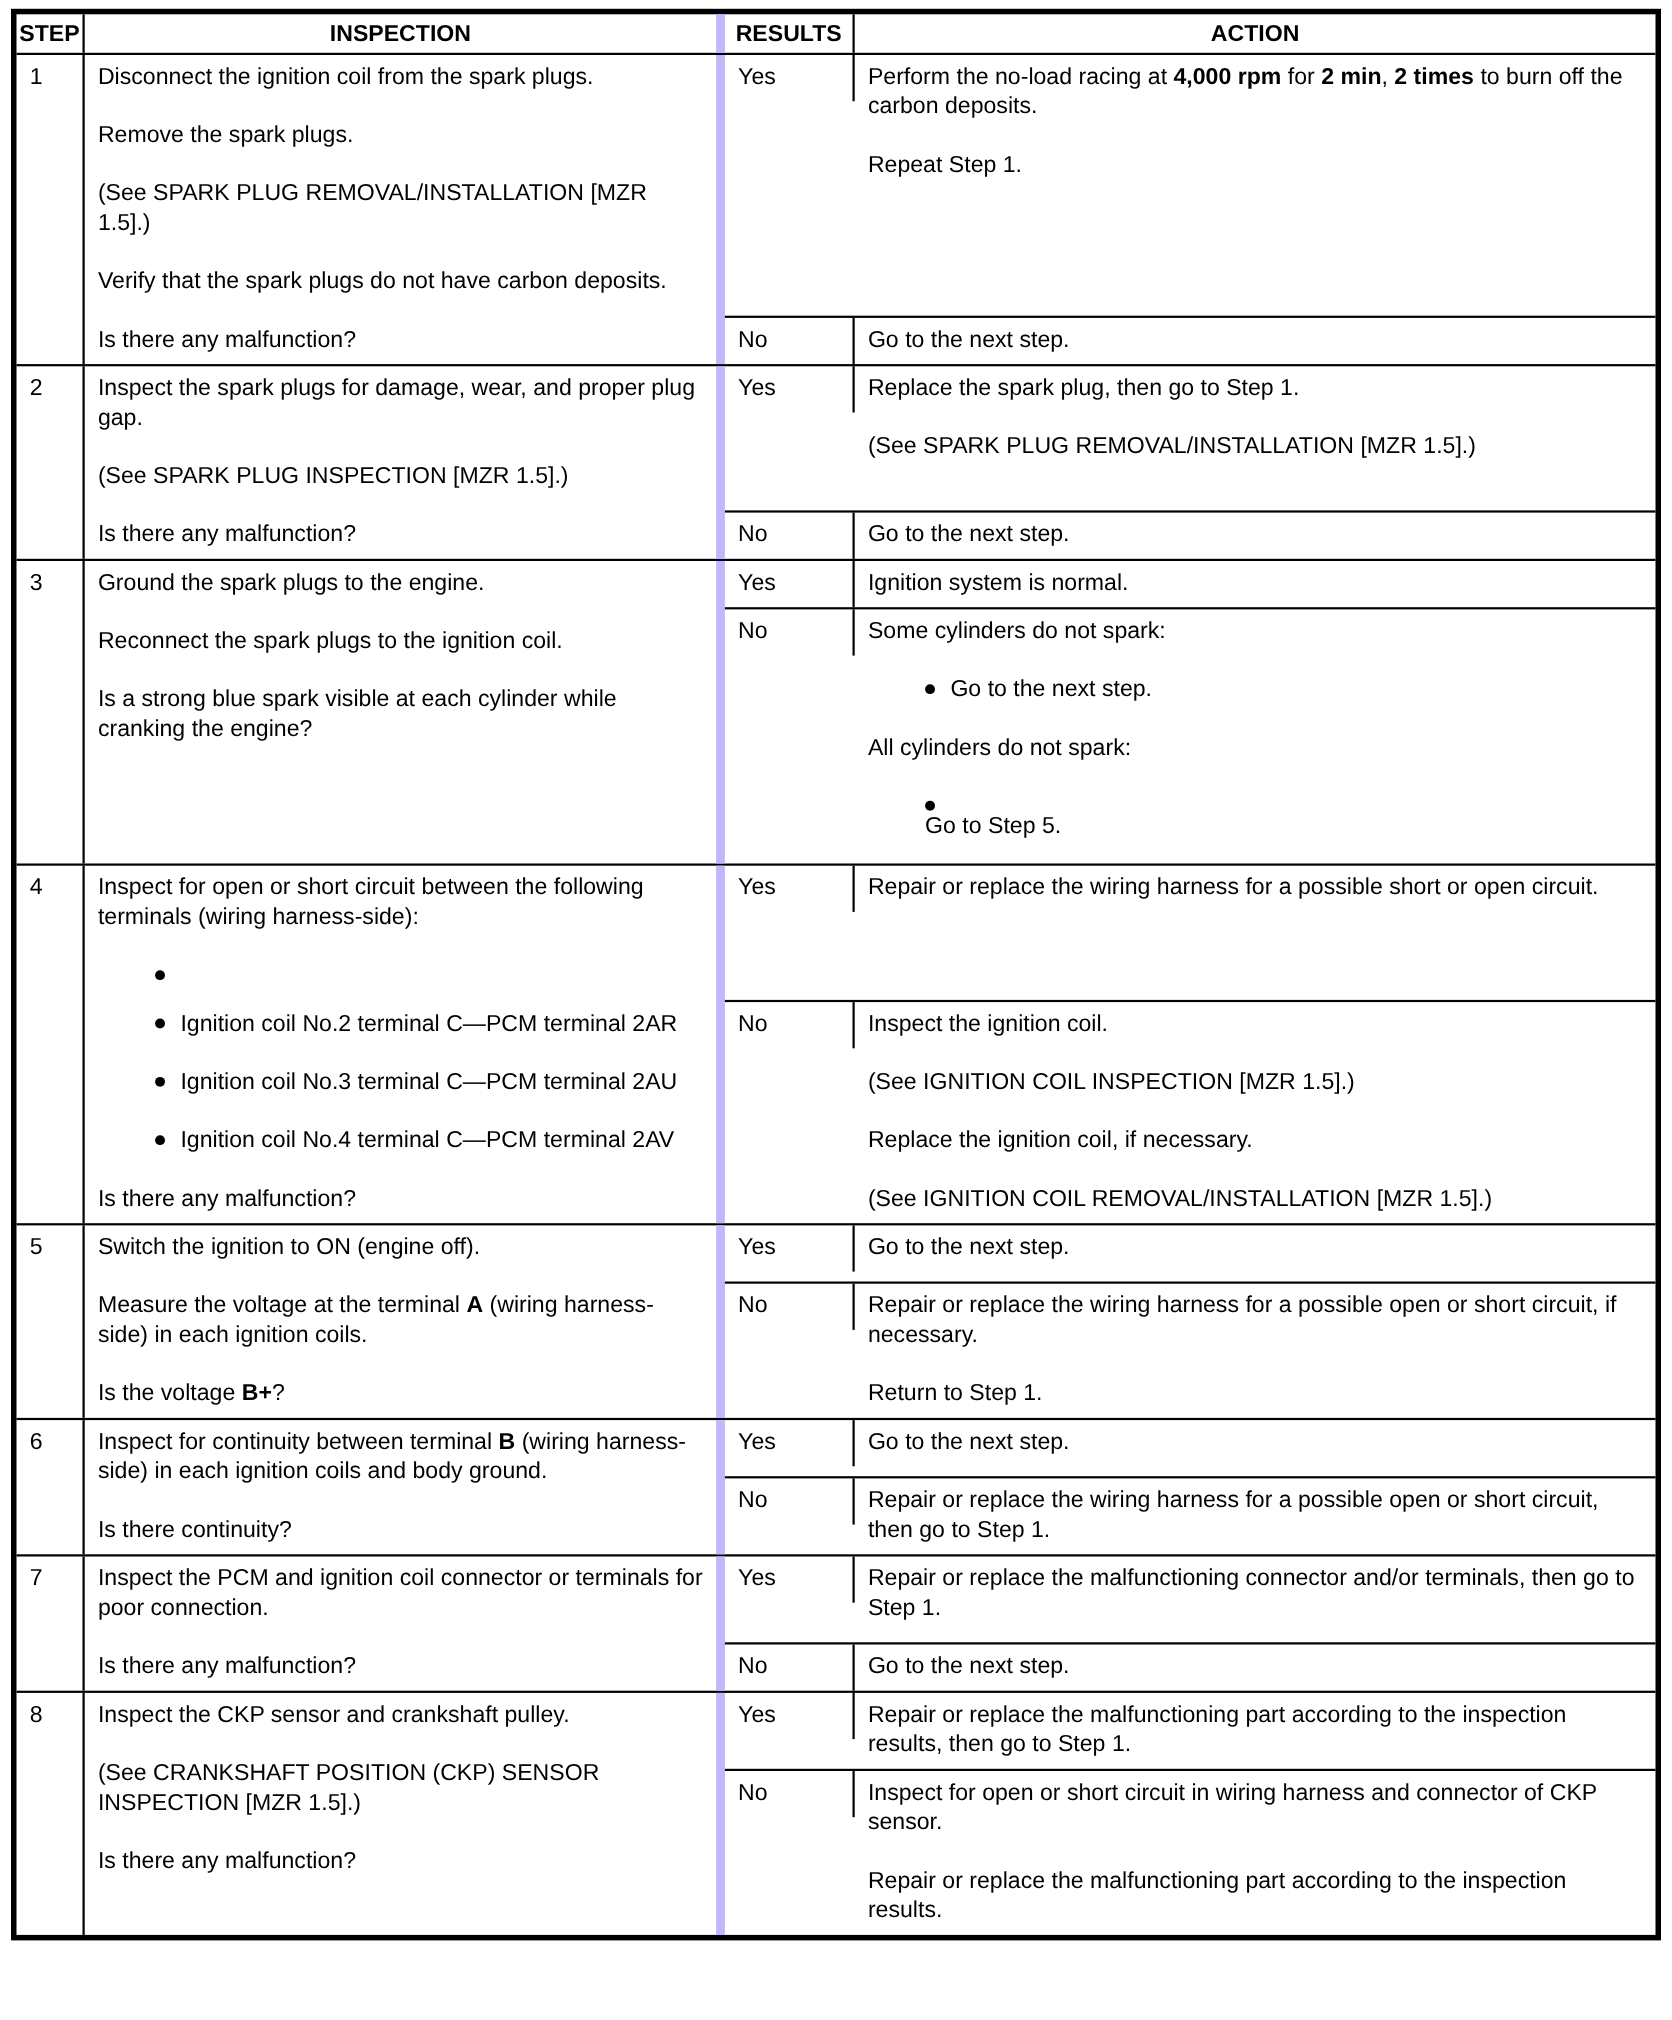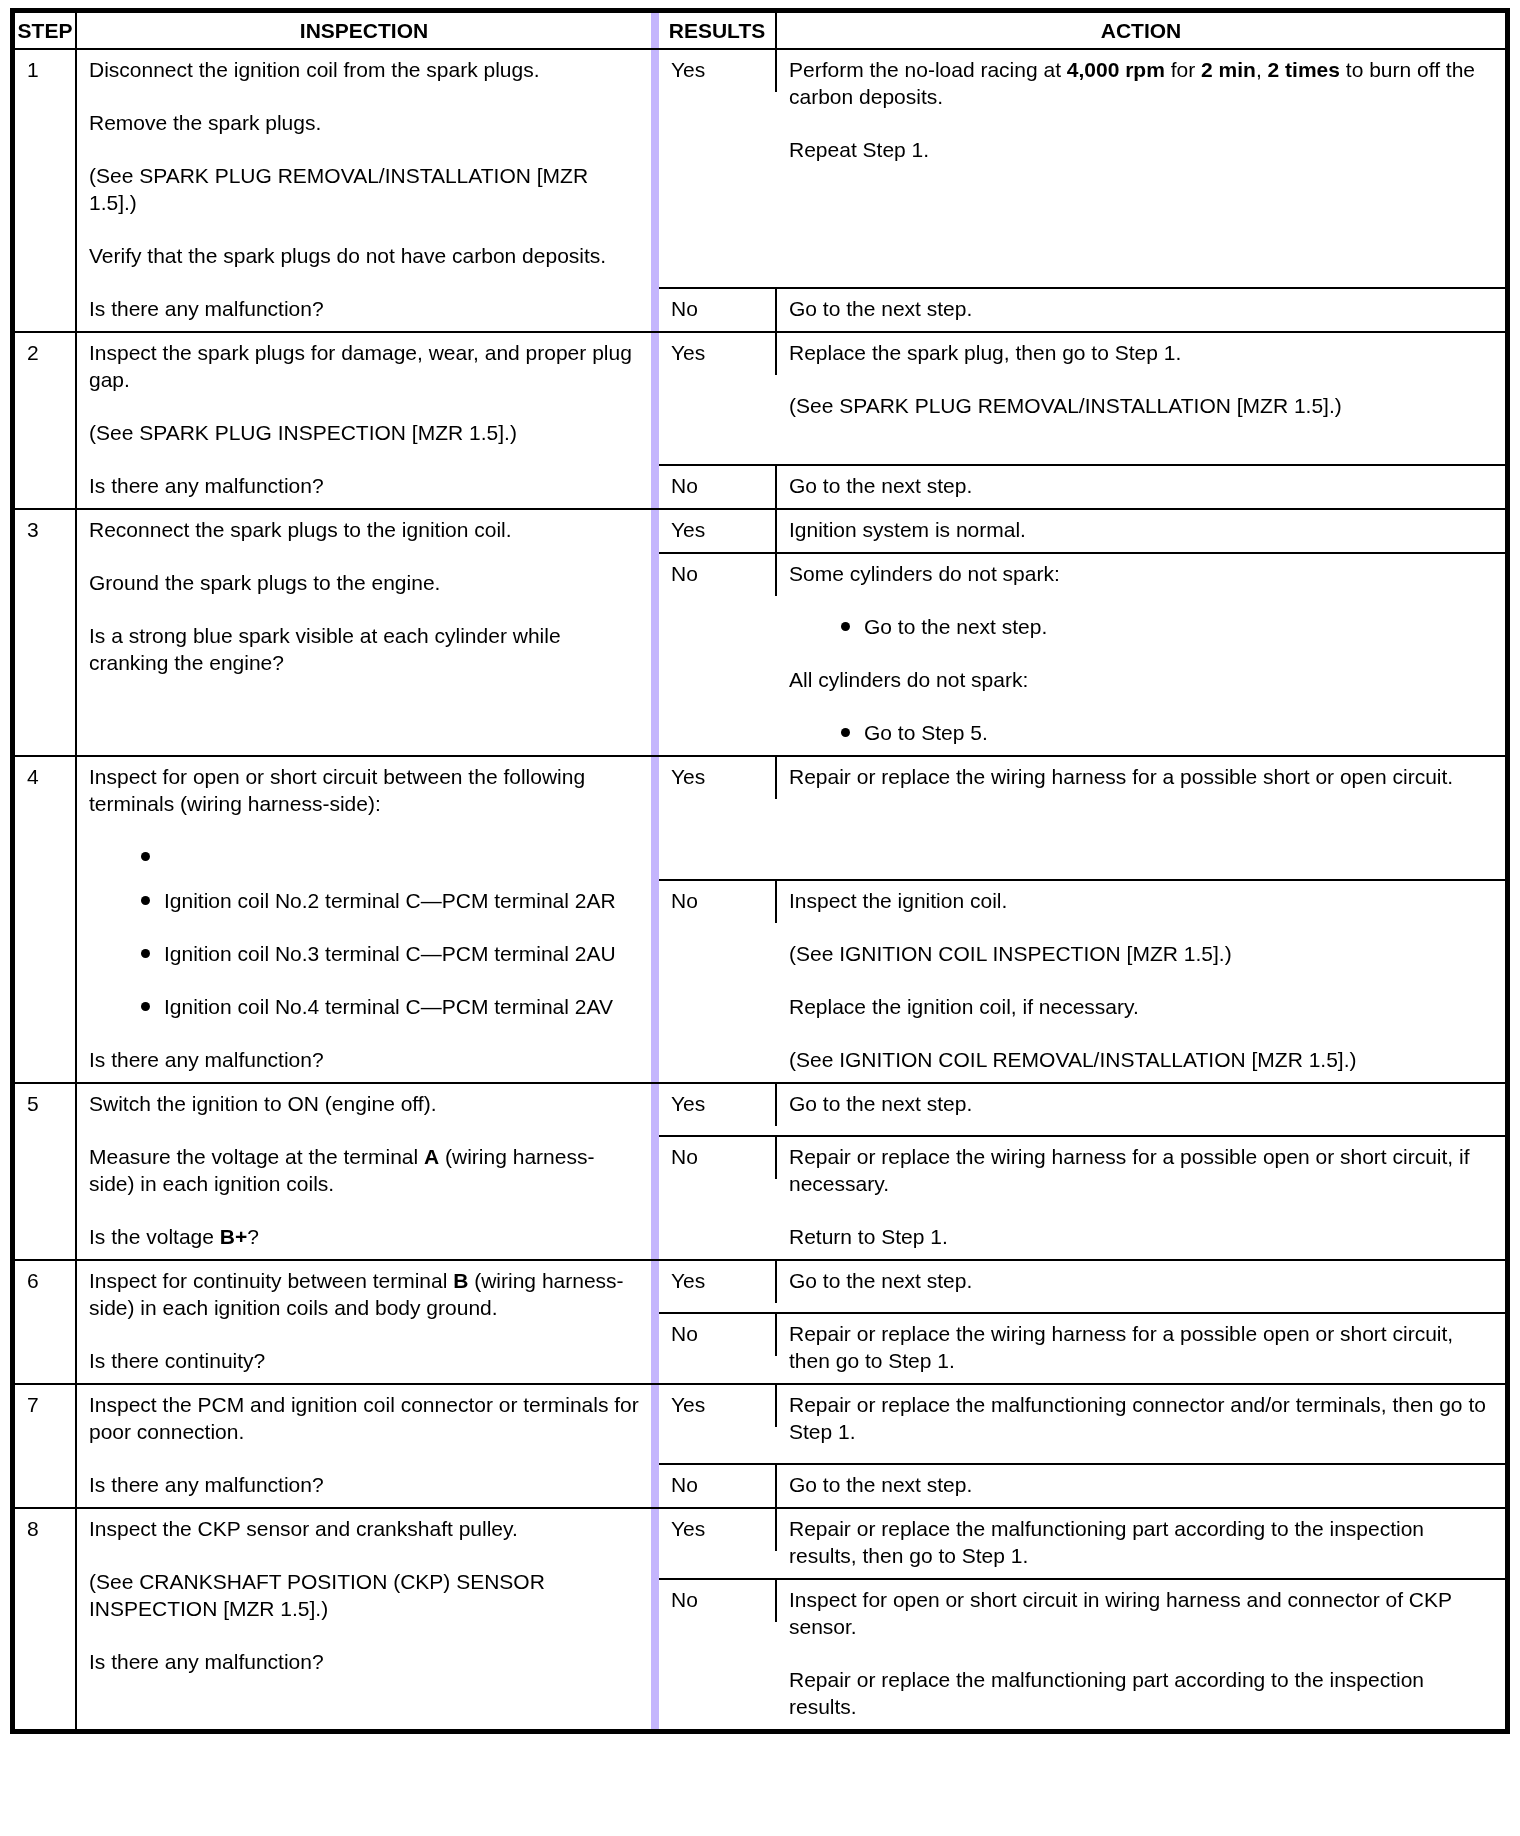--- a/index.html
+++ b/index.html
@@ -52,21 +52,21 @@
   }
   .sub-row:first-child { flex: 1 1 auto; }
   .sub-row + .sub-row { border-top: 2px solid #000; }
   .para { margin: 0 0 26px 0; }
   .para:last-child { margin-bottom: 0; }
   .bullet {
     display: flex;
     padding-left: 52px;
     margin: 0 0 26px 0;
   }
-  .bullet:last-child { margin-bottom: 0; }
+  .bullet:last-child { margin-bottom: 12px; flex-direction: column; }
   .dot {
     width: 9px;
     height: 9px;
     background: #000;
     border-radius: 50%;
     flex: none;
     margin-top: 9px;
     margin-right: 14px;
   }
   .bullet-text { flex: 1 1 auto; min-width: 0; }
@@ -128,22 +128,22 @@
             <div class="cell col-results">No</div>
             <div class="cell col-action">
               <p class="para">Go to the next step.</p>
             </div>
           </div>
         </div>
       </div>
       <div class="step-row">
         <div class="cell col-step">3</div>
         <div class="cell col-inspection">
+          <p class="para">Ground the spark plugs to the engine.</p>
           <p class="para">Reconnect the spark plugs to the ignition coil.</p>
-          <p class="para">Ground the spark plugs to the engine.</p>
           <p class="para">Is a strong blue spark visible at each cylinder while cranking the engine?</p>
         </div>
         <div class="ra-group">
           <div class="sub-row">
             <div class="cell col-results">Yes</div>
             <div class="cell col-action">
               <p class="para">Ignition system is normal.</p>
             </div>
           </div>
           <div class="sub-row">

